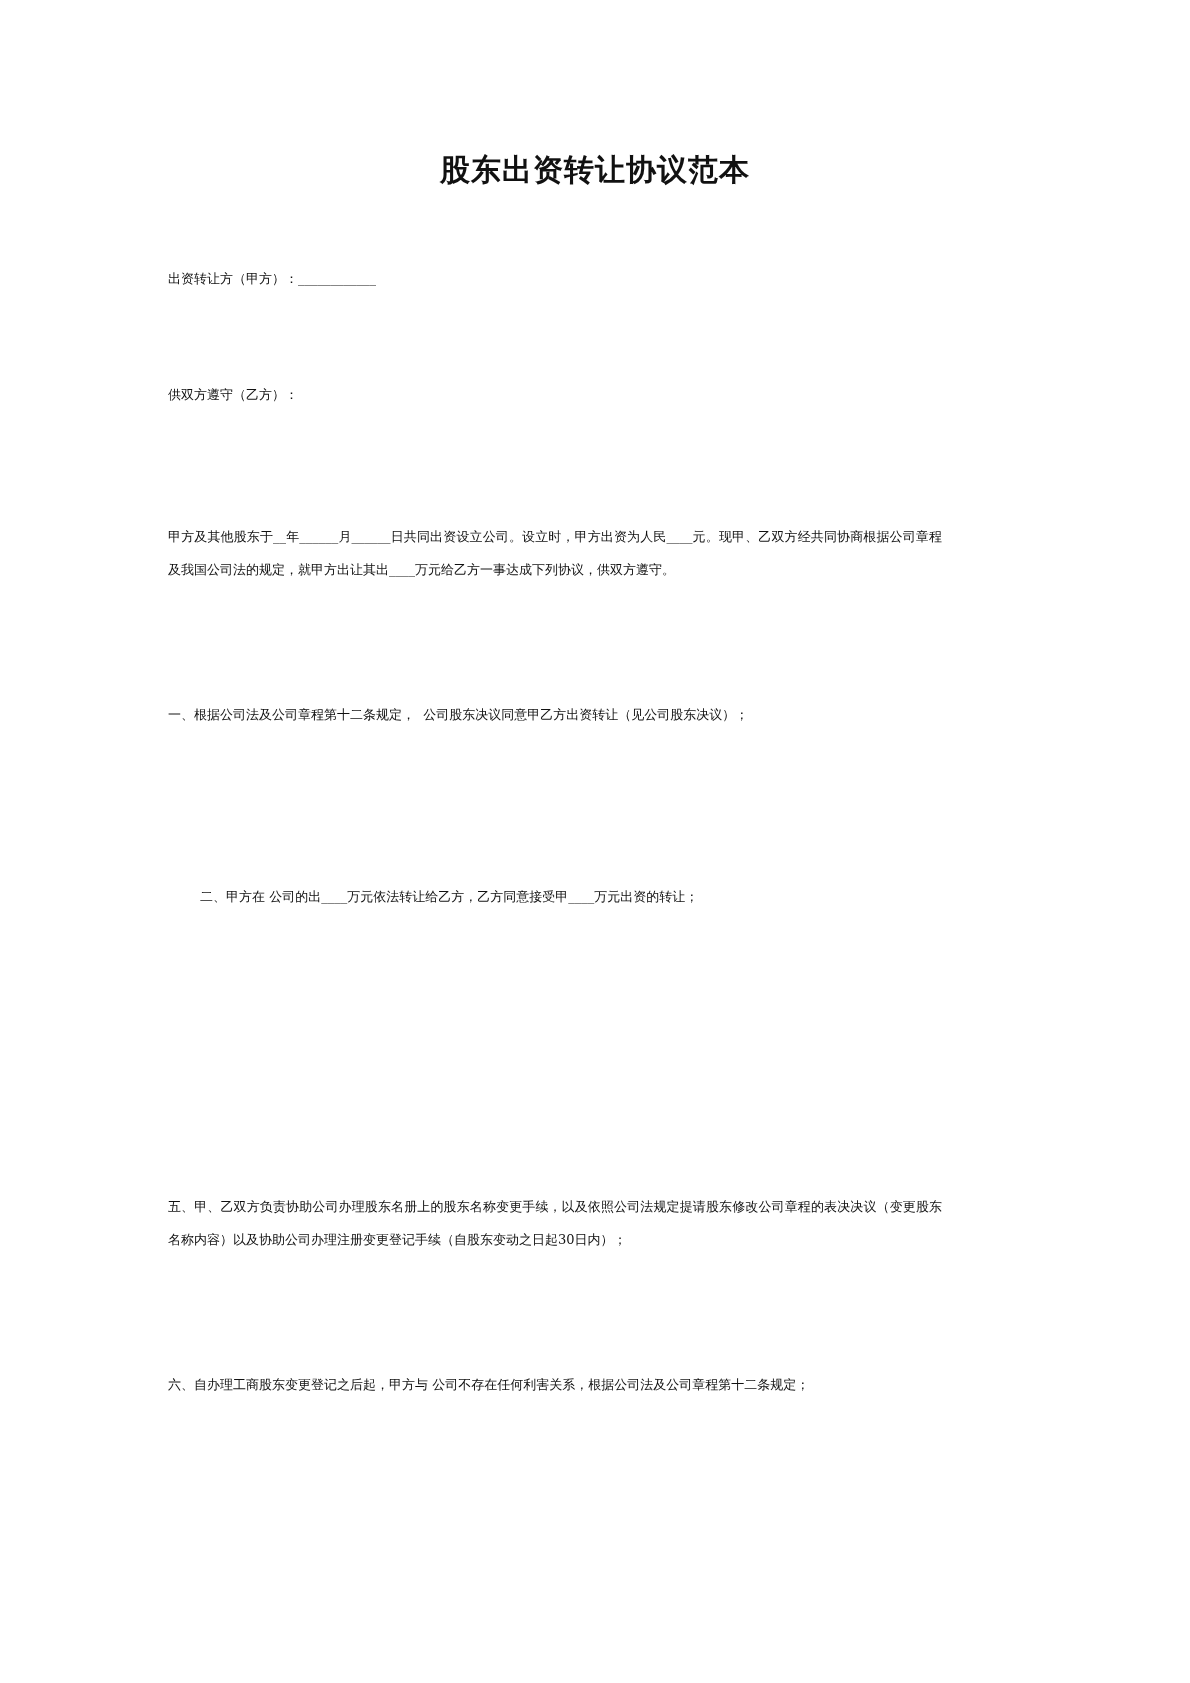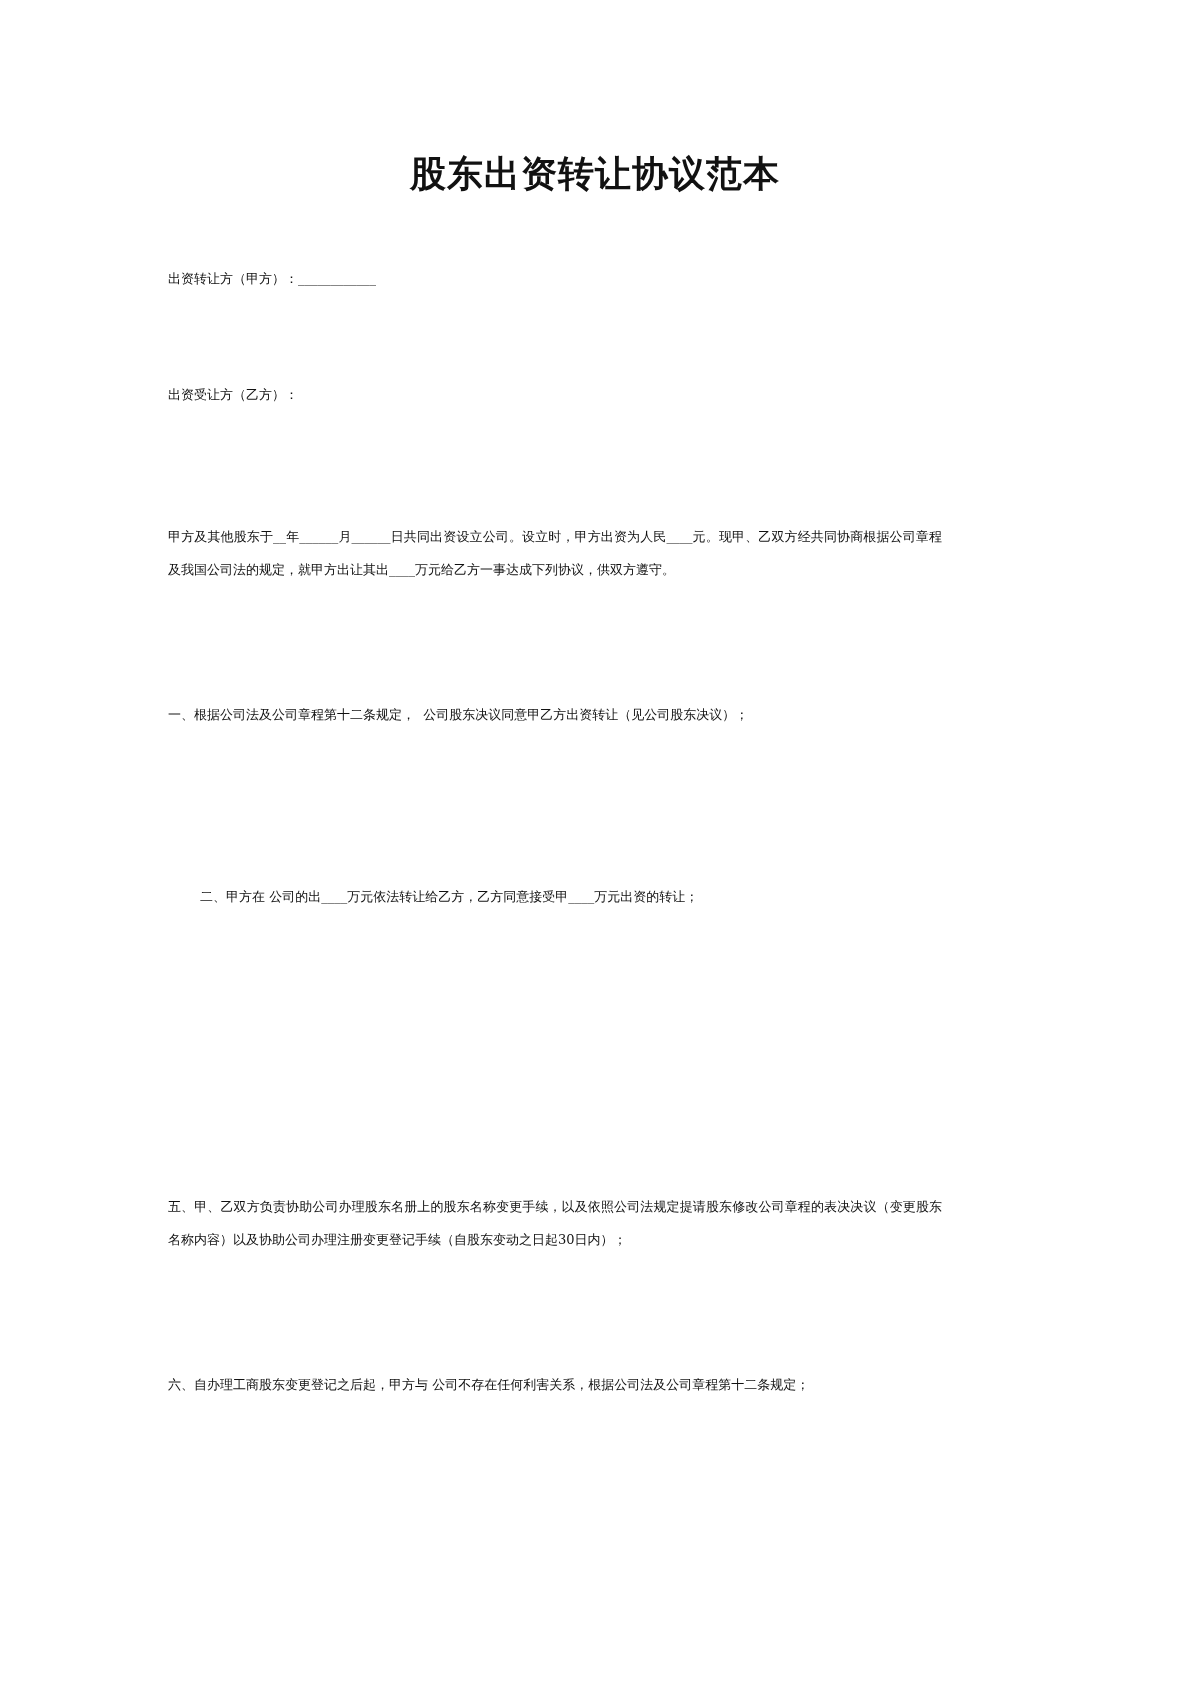--- a/index.html
+++ b/index.html
@@ -1,29 +1,29 @@
 <!DOCTYPE html>
 <html><head>
   <meta charset="utf-8">
   <style>
     html, body { margin: 0; padding: 0; background: #ffffff; }
     body { width: 1190px; height: 1683px; position: relative; overflow: hidden; color: #111; font-family: "DejaVu Serif", "Liberation Serif", serif; }
     .page { position: absolute; left: 0; top: 0; width: 1190px; height: 1683px; background: #fff; }
-    .title { position: absolute; top: 150px; left: 0; width: 1190px; text-align: center; font-size: 36px; font-weight: bold; letter-spacing: 1px; font-family: "DejaVu Sans", "Liberation Sans", sans-serif; }
+    .title { position: absolute; top: 150px; left: 0; width: 1190px; text-align: center; font-size: 30px; font-weight: bold; letter-spacing: 1px; font-family: "DejaVu Sans", "Liberation Sans", sans-serif; }
     .p { position: absolute; left: 168px; width: 774px; font-size: 13px; line-height: 33px; text-align: justify; white-space: pre-wrap; }
   </style>
 </head>
 <body>
 
 <div class="page">
   <div class="title">股东出资转让协议范本</div>
 
   <div class="p" style="top:262px;"><span>出资转让方（甲方）：</span><span>____________</span></div>
 
-  <div class="p" style="top:378px;"><span>出资受让方（乙方）：</span></div>
+  <div class="p" style="top:378px;"><span>供双方遵守（乙方）：</span></div>
 
   <div class="p" style="top:520px;">甲方及其他股东于__年______月______日共同出资设立公司。设立时，甲方出资为人民____元。现甲、乙双方经共同协商根据公司章程及我国公司法的规定，就甲方出让其出____万元给乙方一事达成下列协议，供双方遵守。</div>
 
   <div class="p" style="top:698px;">一、根据公司法及公司章程第十二条规定，  公司股东决议同意甲乙方出资转让（见公司股东决议）；</div>
   <div class="p" style="top:880px;margin-left:32px;">二、甲方在 公司的出____万元依法转让给乙方，乙方同意接受甲____万元出资的转让；</div>
   <div class="p" style="top:1190px;">五、甲、乙双方负责协助公司办理股东名册上的股东名称变更手续，以及依照公司法规定提请股东修改公司章程的表决决议（变更股东名称内容）以及协助公司办理注册变更登记手续（自股东变动之日起30日内）；</div>
   <div class="p" style="top:1368px;">六、自办理工商股东变更登记之后起，甲方与 公司不存在任何利害关系，根据公司法及公司章程第十二条规定；</div>
 </div>
 
 </body></html>

